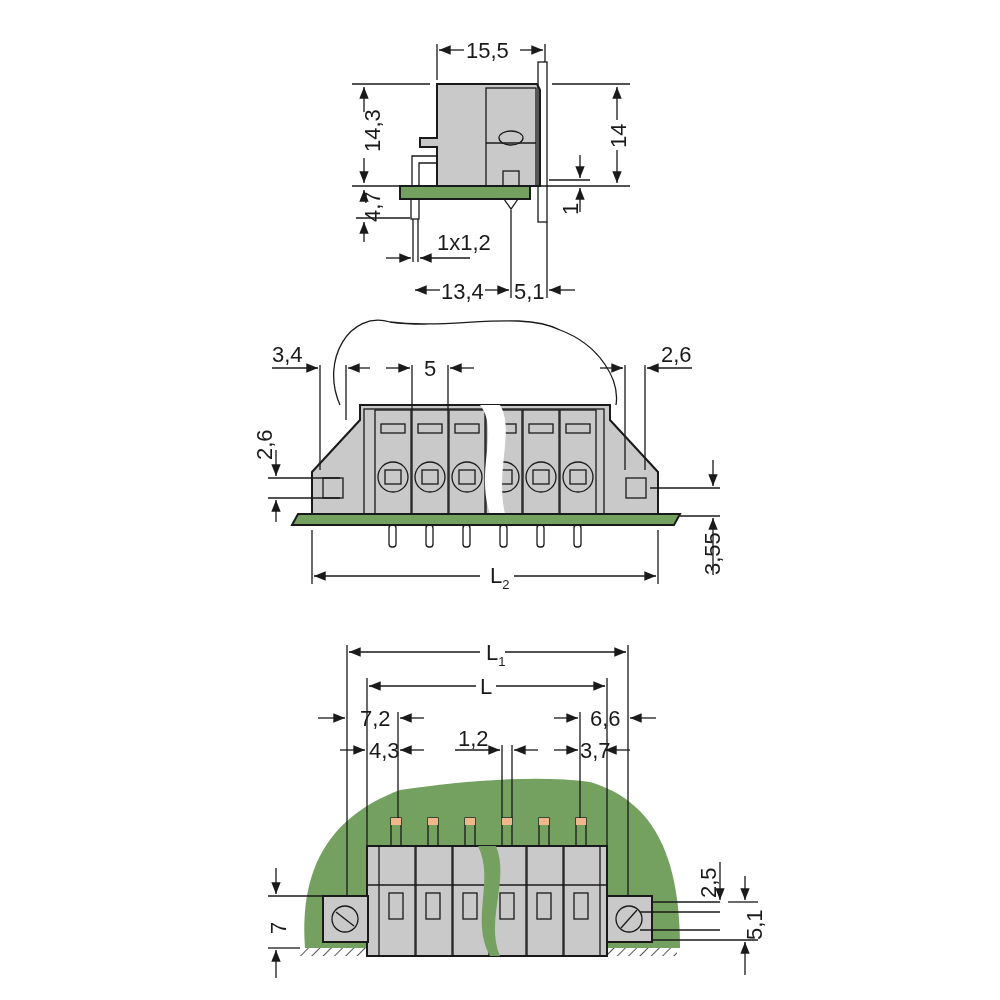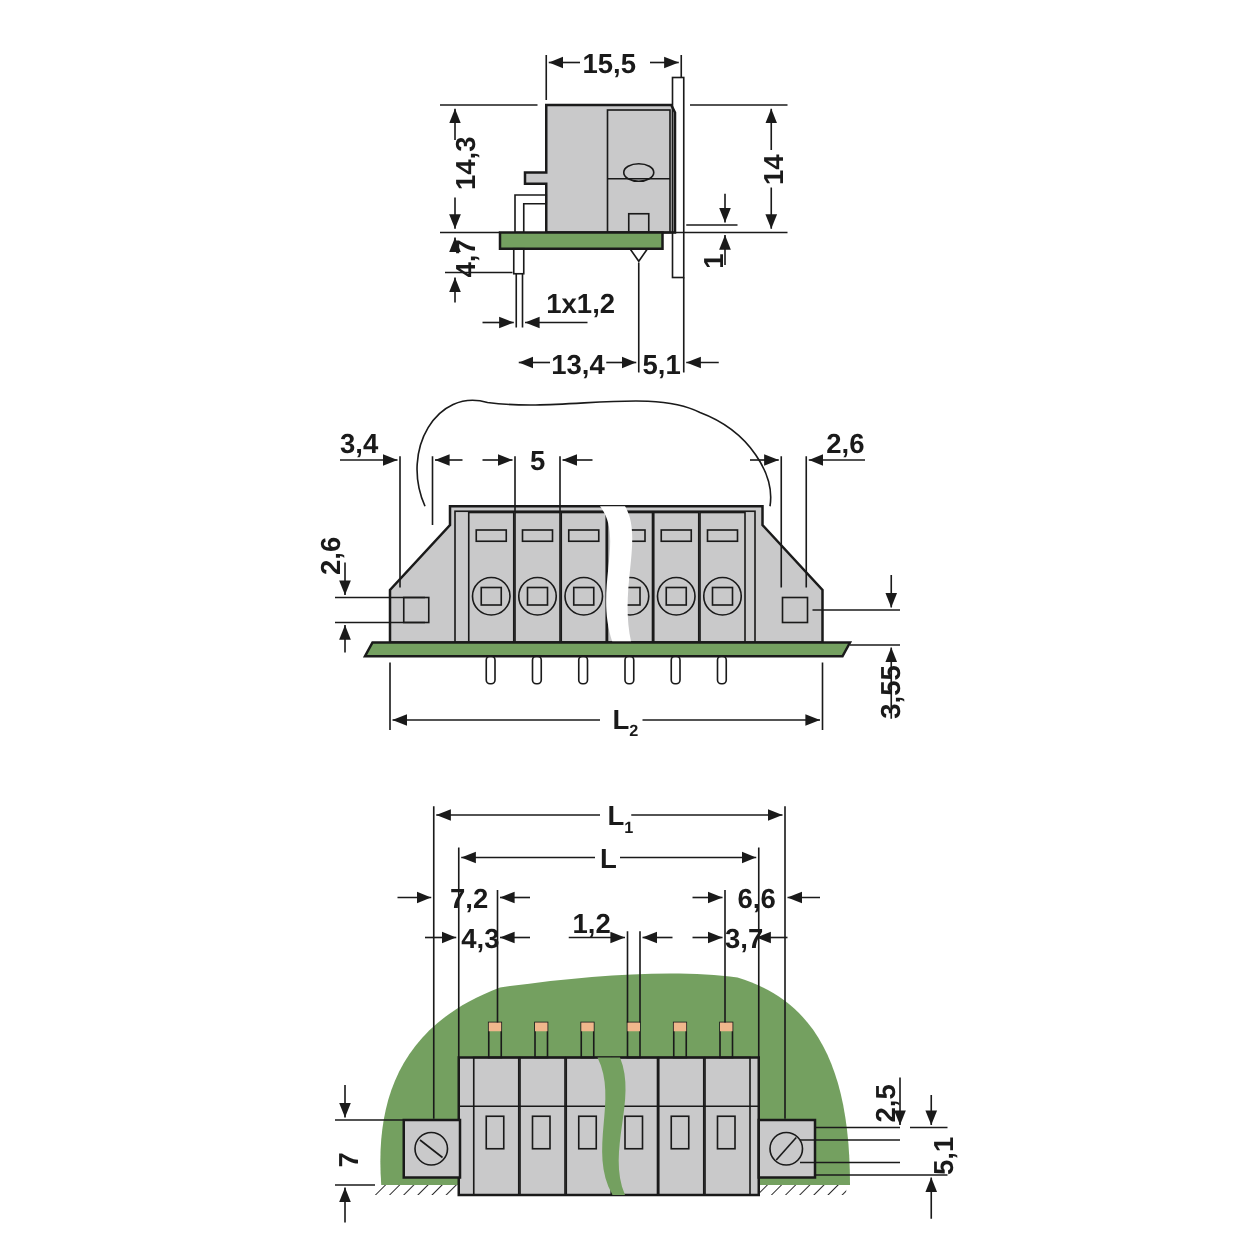--- a/index.html
+++ b/index.html
@@ -1,17 +1,17 @@
 <!DOCTYPE html>
 <html><head>
 <meta charset="utf-8">
 <style>
   html,body{margin:0;padding:0;background:#ffffff;}
   body{width:1000px;height:1000px;overflow:hidden;font-family:"Liberation Sans",sans-serif;}
-  #stage{position:relative;width:1000px;height:848px;font-weight:bold;}
+  #stage{position:relative;width:1000px;height:848px;}
   svg{position:absolute;left:0;top:0;}
   .dim{font-family:"Liberation Sans",sans-serif;font-size:22px;fill:#1a1a1a;}
   .sub{font-size:13px;}
   .ln{stroke:#1a1a1a;stroke-width:1.3;fill:none;}
   .ol{stroke:#1a1a1a;stroke-width:2;}
 </style>
 </head>
 <body>
 
 <div id="stage">

